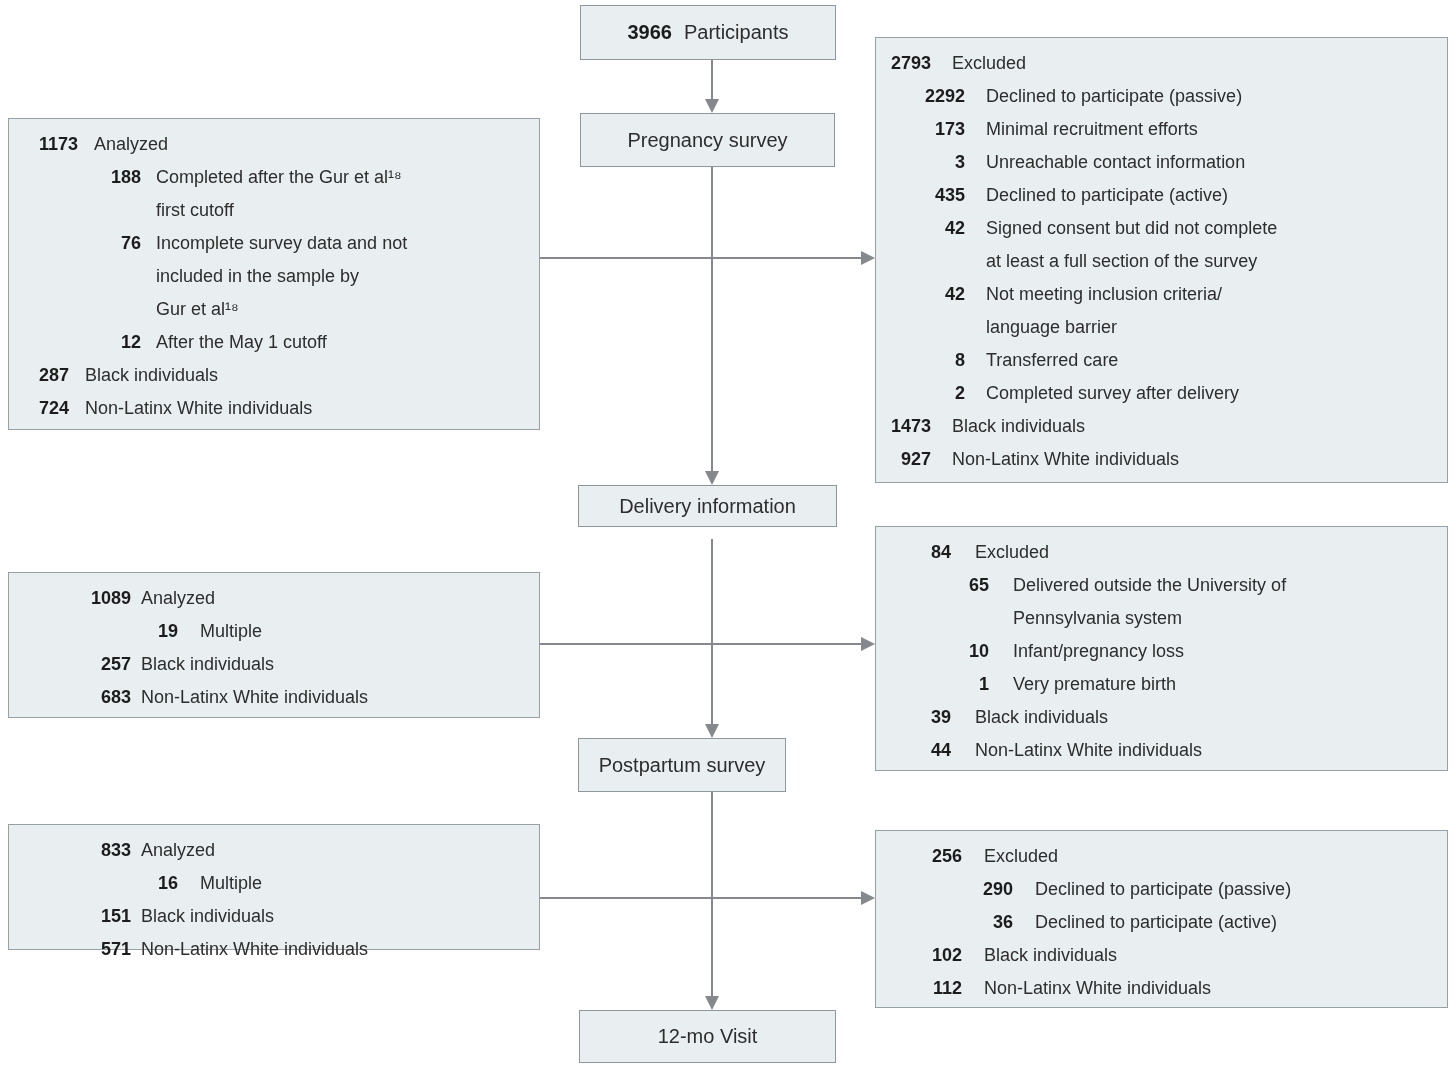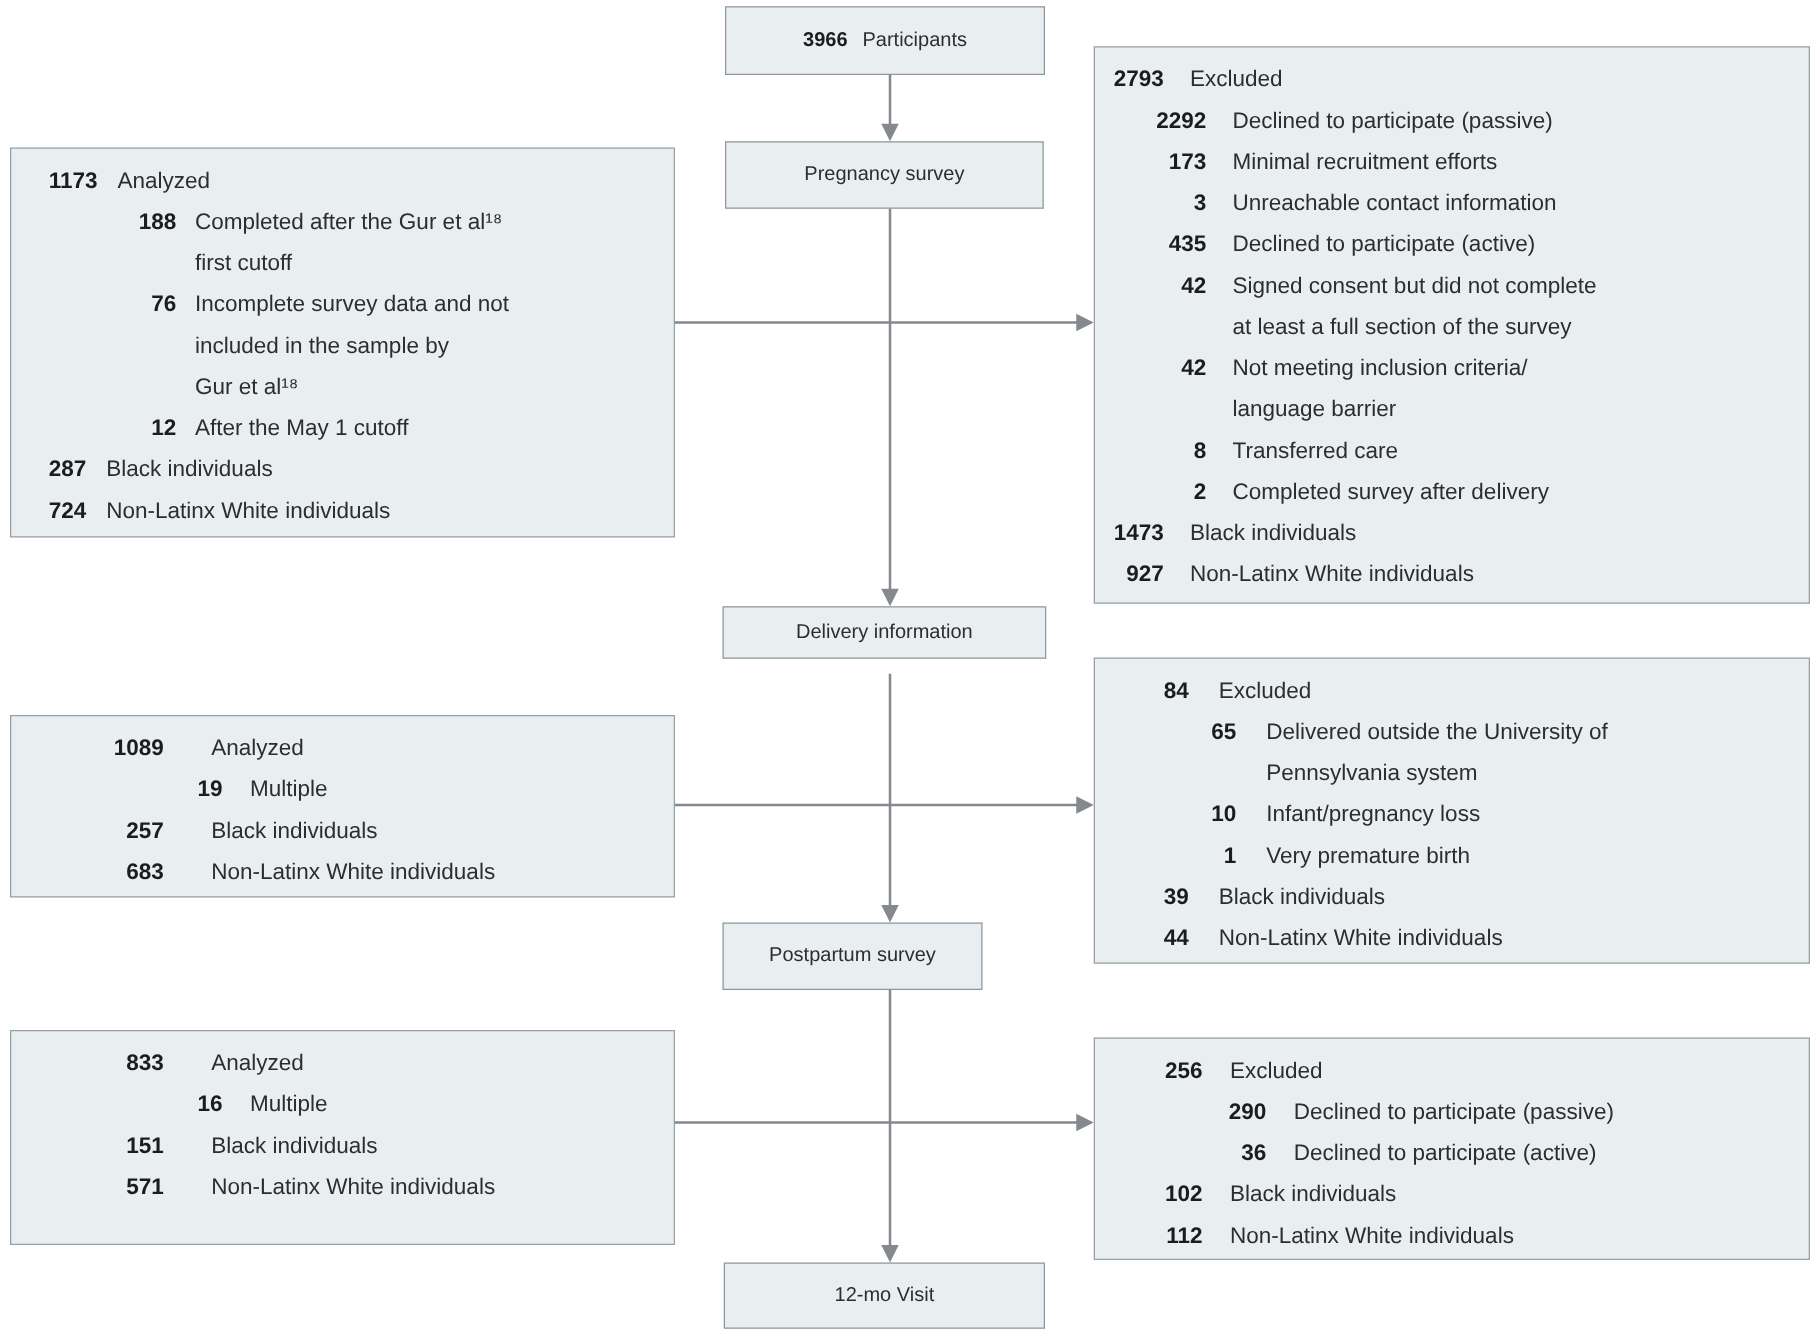--- a/index.html
+++ b/index.html
@@ -22,37 +22,37 @@
     padding-top:9px;
   }
   .row{display:flex;align-items:flex-start;}
   .num{font-weight:bold;color:var(--num);text-align:right;flex:0 0 auto;white-space:nowrap;}
   .txt{flex:1 1 auto;white-space:pre-line;}
   
   .bx-l1{padding-left:30px;padding-right:6px;}
   .bx-l1 .i0 .num{width:auto;text-align:right;margin-right:16px;}
   .bx-l1 .i1 .num{width:102px;margin-right:15px;}
   .bx-l23{padding-left:72px;padding-right:6px;}
-  .bx-l23 .i0 .num{width:50px;margin-right:38px;}
+  .bx-l23 .i0 .num{width:50px;margin-right:10px;}
   .bx-l23 .i1 .num{width:97px;margin-right:22px;}
   .bx-r1{padding-left:5px;padding-right:6px;}
   .bx-r1 .i0 .num{width:50px;margin-right:21px;}
   .bx-r1 .i1 .num{width:84px;margin-right:21px;}
   .bx-r2{padding-left:5px;padding-right:6px;}
   .bx-r2 .i0 .num{width:70px;margin-right:24px;}
   .bx-r2 .i1 .num{width:108px;margin-right:24px;}
   .bx-r3{padding-left:5px;padding-right:6px;}
   .bx-r3 .i0 .num{width:81px;margin-right:22px;}
   .bx-r3 .i1 .num{width:132px;margin-right:22px;}
   
   .cbox{
     position:absolute;box-sizing:border-box;
     background:var(--fill);border:1.5px solid #8e989c;
     display:flex;align-items:center;justify-content:center;
-    font-size:16px;color:var(--txt);
+    font-size:20px;color:var(--txt);
   }
   .cbox .num{font-weight:bold;color:var(--num);margin-right:12px;}
   
   .vline{position:absolute;width:1.5px;background:var(--line);}
   .hline{position:absolute;height:1.5px;background:var(--line);}
   .ah-d{position:absolute;width:0;height:0;
     border-left:7px solid transparent;border-right:7px solid transparent;
     border-top:14px solid var(--line);}
   .ah-r{position:absolute;width:0;height:0;
     border-top:7px solid transparent;border-bottom:7px solid transparent;
@@ -220,21 +220,21 @@
     <div class="row i0">
       <span class="num">39</span>
       <span class="txt">Black individuals</span>
     </div>
     <div class="row i0">
       <span class="num">44</span>
       <span class="txt">Non-Latinx White individuals</span>
     </div>
   </div>
 
-  <div class="sbox bx-l23" style="left:8px;top:824px;width:532px;height:172px;">
+  <div class="sbox bx-l23" style="left:8px;top:824px;width:532px;height:126px;">
     <div class="row i0">
       <span class="num">833</span>
       <span class="txt">Analyzed</span>
     </div>
     <div class="row i1">
       <span class="num">16</span>
       <span class="txt">Multiple</span>
     </div>
     <div class="row i0">
       <span class="num">151</span>

